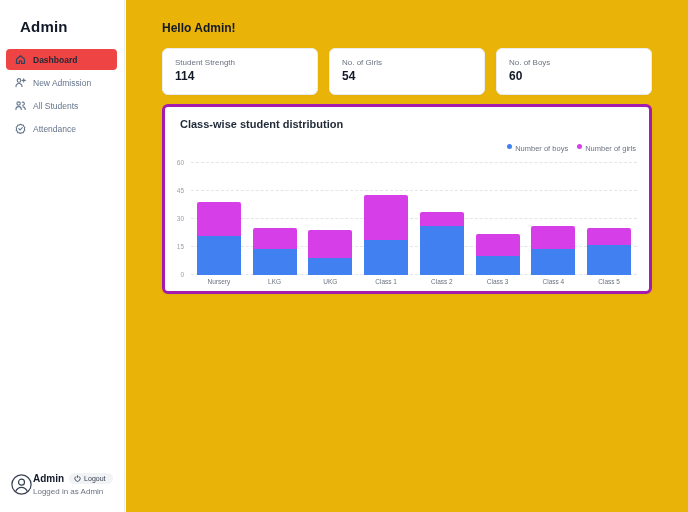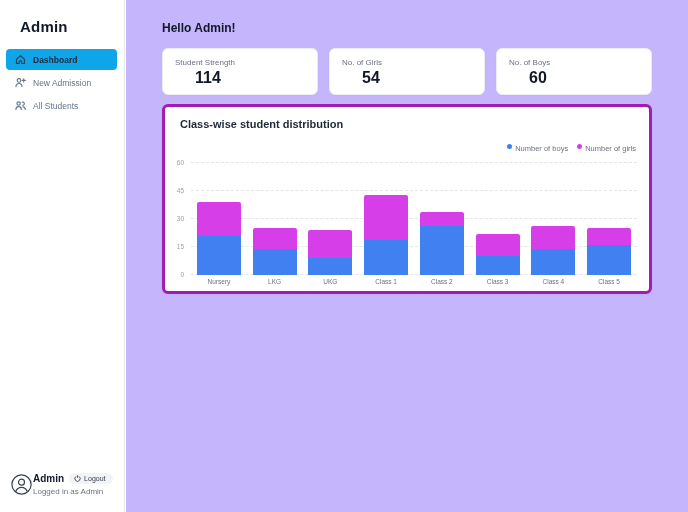--- a/index.html
+++ b/index.html
@@ -9,42 +9,42 @@
   
   .sidebar { position:absolute; left:0; top:0; width:125px; height:512px;
     background:#ffffff; border-right:1px solid #e8eaee;padding-left:44px; }
   .sidebar-title { position:absolute; left:20px; top:18px; font-size:15px;
     font-weight:bold; color:#111827; letter-spacing:.2px; }
   .nav { position:absolute; left:0; top:49px; right:0; }
   .nav-item { display:flex; align-items:center; gap:7px; height:21px;
     margin:0 7px 2px 6px; padding-left:9px; border-radius:4px;
     font-size:8.5px; color:#64748b; cursor:pointer; }
   .nav-item .icon { width:11px; height:11px; display:flex; align-items:center; color:#64748b; }
-  .nav-item.active { background:#0ea5e9; color:#1f2937; font-weight:bold; }
+  .nav-item.active { background:#ef4444; color:#1f2937; font-weight:bold; }
   .nav-item.active .icon { color:#32435f; }
 
   .user-block { position:absolute; left:11px; bottom:16px; right:6px; }
   .avatar { position:absolute; left:0; top:1px; width:21px; height:21px; color:#374151; }
   .user-name-row { margin-left:22px; display:flex; align-items:center; gap:5px; }
   .user-name { font-size:10px; font-weight:bold; color:#111827; }
   .logout-pill { display:inline-flex; align-items:center; gap:3px; background:#f1f3f5;
     border-radius:8px; padding:2px 7px 2px 5px; font-size:7px; color:#374151; cursor:pointer; }
   .logout-pill .icon { width:7px; height:7px; display:flex; color:#374151; }
   .user-status { margin-left:22px; margin-top:3px; font-size:8px; color:#6b7280; }
 
   
-  .main { position:absolute; left:126px; top:0; width:562px; height:512px; background:#c4b5fd; }
+  .main { position:absolute; left:126px; top:0; width:562px; height:512px; background:#eab308; }
   .content { position:absolute; left:36px; top:0; width:490px; }
   .greeting { margin-top:21px; font-size:12px; font-weight:bold; color:#111827; }
 
   .stats-row { display:flex; gap:11px; margin-top:13px; }
   .stat-card { flex:1; height:47px; background:#fff; border:1px solid #ebedf0;
     border-radius:6px; padding:9px 12px; box-shadow:0 1px 2px rgba(16,24,40,.03); }
   .stat-label { font-size:8px; color:#6b7280; }
-  .stat-value { font-size:16px; font-weight:bold; color:#111827; margin-top:2px;margin-left:20px; }
+  .stat-value { font-size:12px; font-weight:bold; color:#111827; margin-top:2px; }
 
   .chart-card { position:relative; margin-top:9px; height:190px; background:#fff;
     border:3px solid #a21caf; border-radius:6px;
     box-shadow:0 1px 2px rgba(16,24,40,.03); }
   .chart-title { position:absolute; left:15px; top:11px; font-size:11px;
     font-weight:bold; color:#1f2937; }
   .chart-legend { position:absolute; right:13px; top:37px; display:flex; gap:9px; }
   .legend-item { display:flex; align-items:flex-start; gap:3px; font-size:7.5px;
     color:#6b7280; cursor:pointer; }
   .legend-dot { width:5px; height:5px; border-radius:50%; display:inline-block; }
@@ -92,20 +92,29 @@
     <div class="nav-item">
       <span class="icon">
         <svg viewBox="0 0 11 11" width="11" height="11" fill="none" stroke="currentColor" stroke-width="1.1" stroke-linecap="round">
             <circle cx="3.6" cy="3.6" r="1.7"></circle>
             <path d="M0.9 9.5c0-1.9 1.2-2.9 2.7-2.9s2.7 1 2.7 2.9"></path>
             <path d="M7.2 2.2a1.6 1.6 0 1 1 .4 3.1"></path>
             <path d="M7.9 6.8c1.4.2 2.3 1.2 2.3 2.7"></path>
           </svg>
       </span>
       <span>All Students</span>
+    </div>
+    <div class="nav-item">
+      <span class="icon">
+        <svg viewBox="0 0 11 11" width="11" height="11" fill="none" stroke="currentColor" stroke-width="1.1" stroke-linecap="round" stroke-linejoin="round">
+            <path d="M5.5 1.2 6.7 2 8.2 2 8.7 3.4 9.8 4.4 9.4 5.9 9.8 7.3 8.7 8.3 8.2 9.7 6.7 9.7 5.5 10.5 4.3 9.7 2.8 9.7 2.3 8.3 1.2 7.3 1.6 5.9 1.2 4.4 2.3 3.4 2.8 2 4.3 2 Z"></path>
+            <path d="M3.8 5.7 5.1 7 7.3 4.6"></path>
+          </svg>
+      </span>
+      <span>Attendance</span>
     </div>
   </div>
 
   <div class="user-block">
     <span class="avatar">
       <svg viewBox="0 0 21 21" width="21" height="21" fill="none" stroke="currentColor" stroke-width="1.2">
           <circle cx="10.5" cy="10.5" r="9.6"></circle>
           <circle cx="10.5" cy="8.2" r="3"></circle>
           <path d="M4.6 17.6c1.2-2.8 3.2-4.2 5.9-4.2s4.7 1.4 5.9 4.2"></path>
         </svg>

